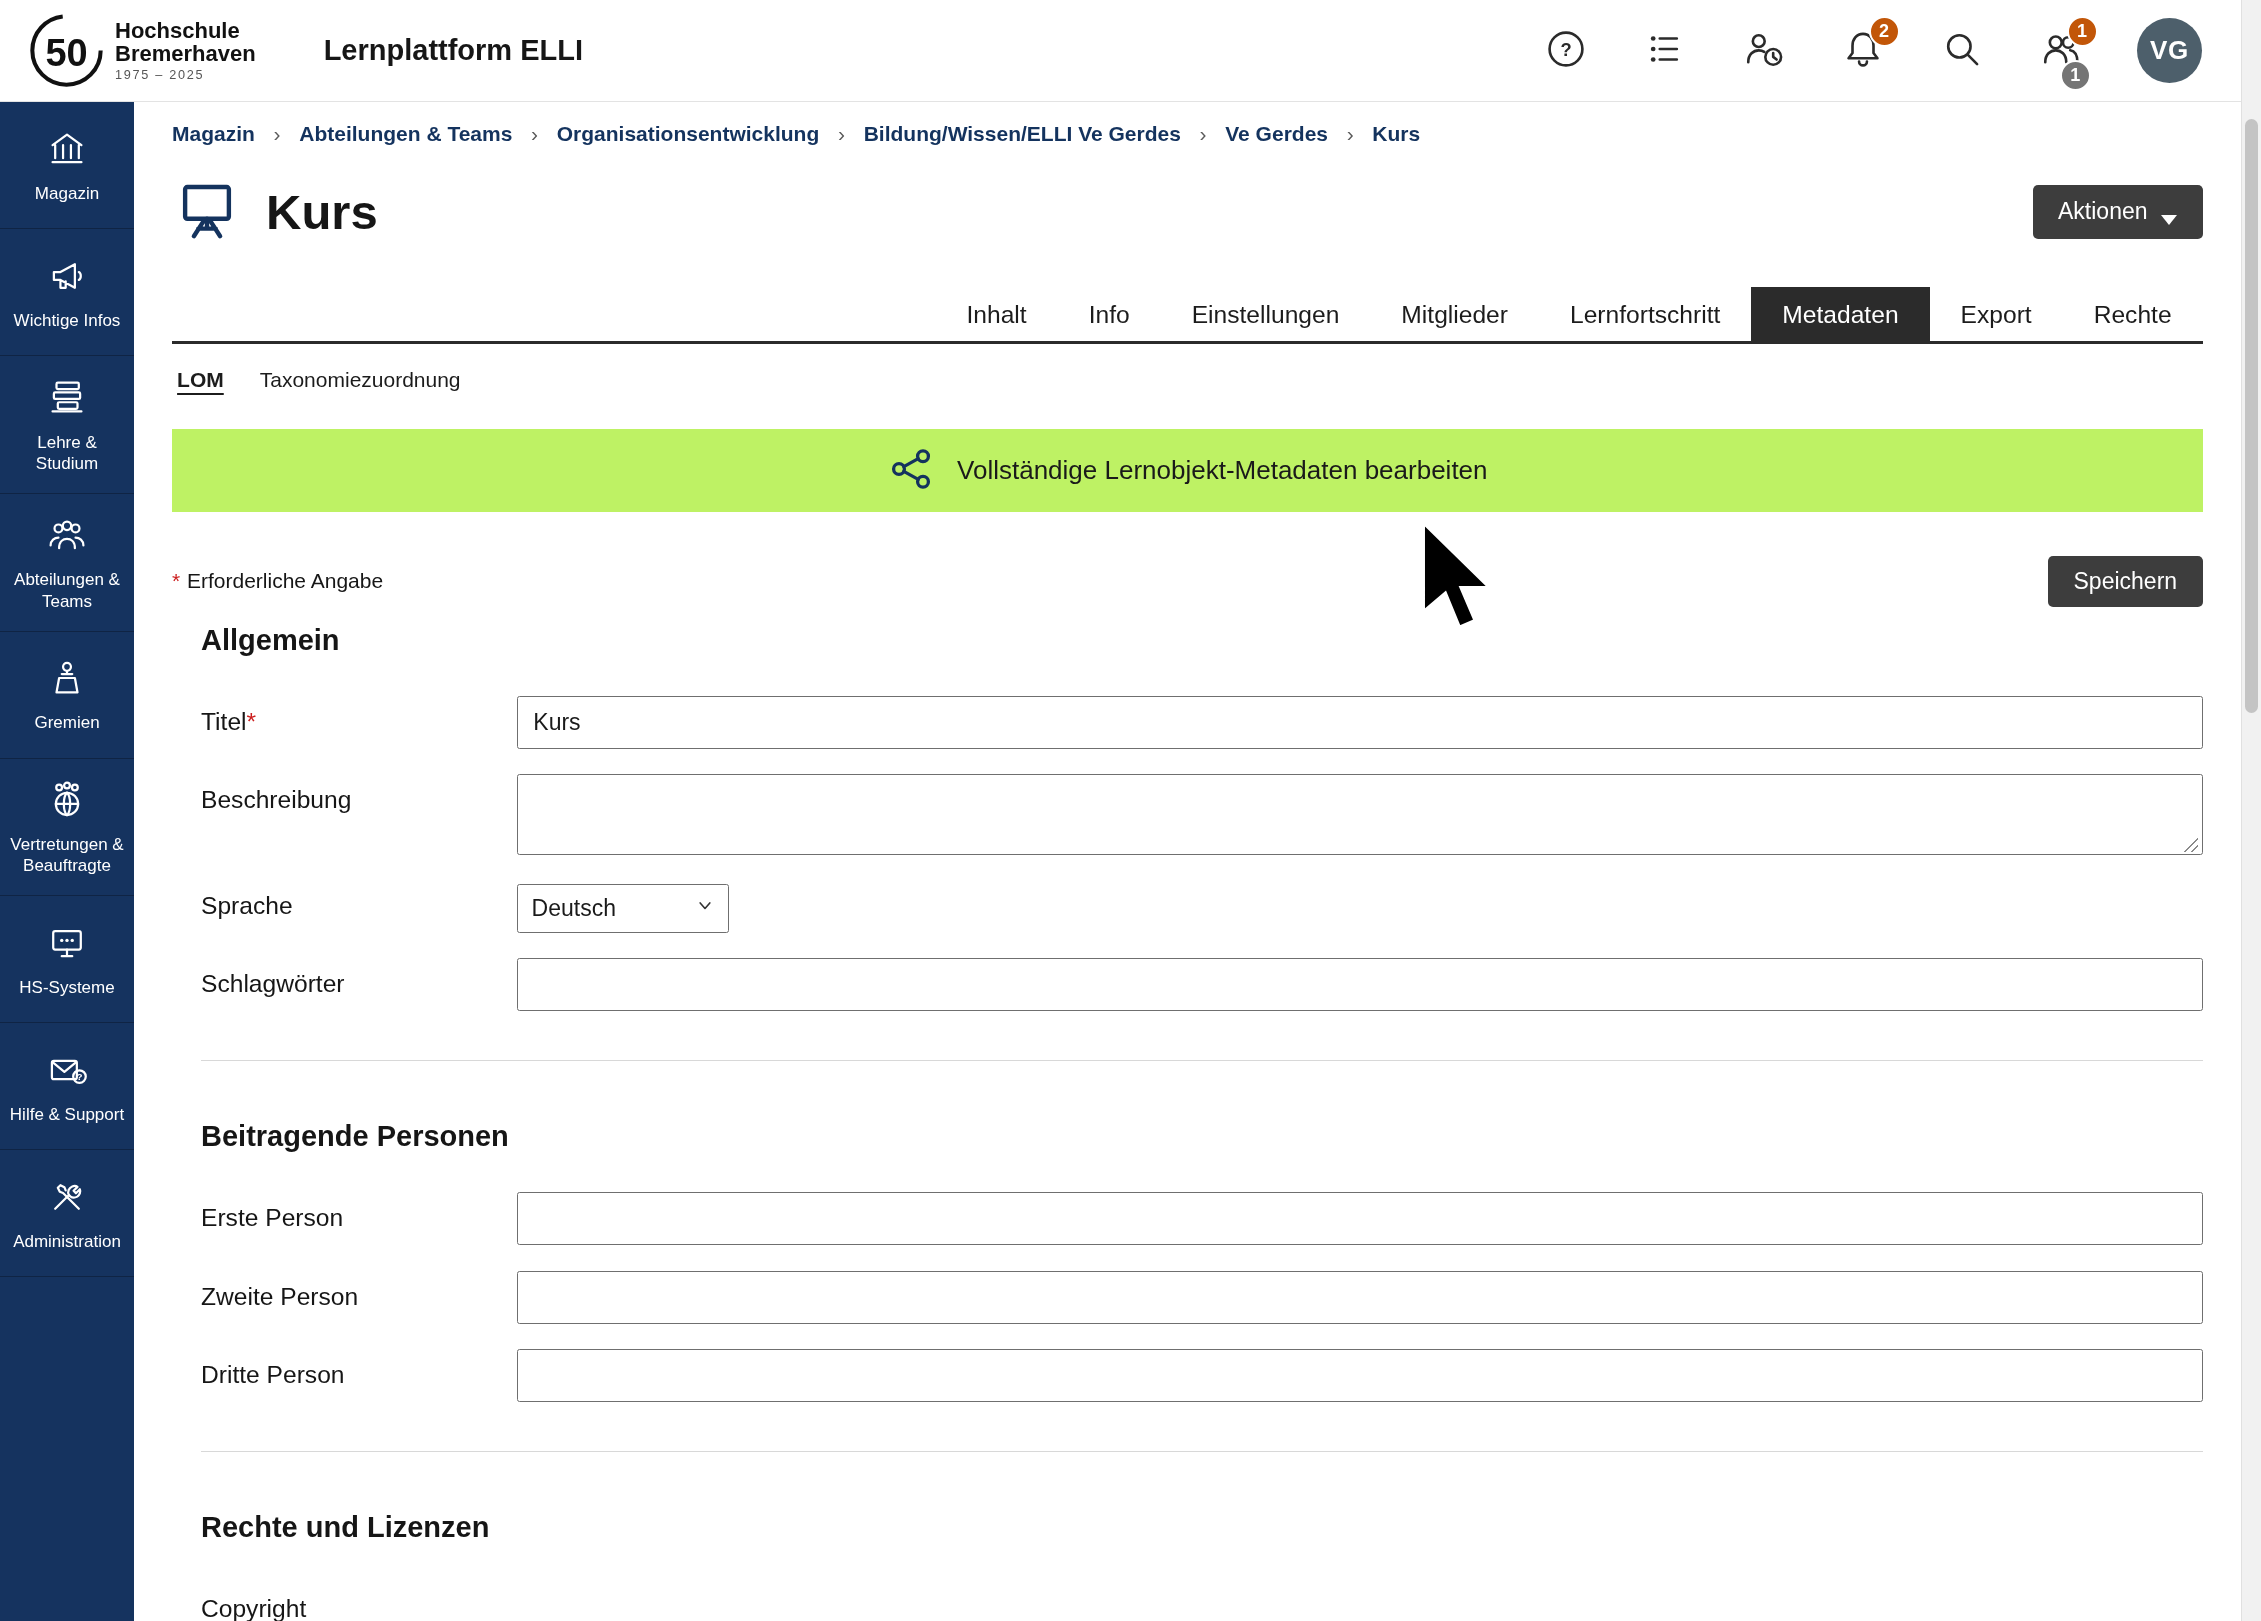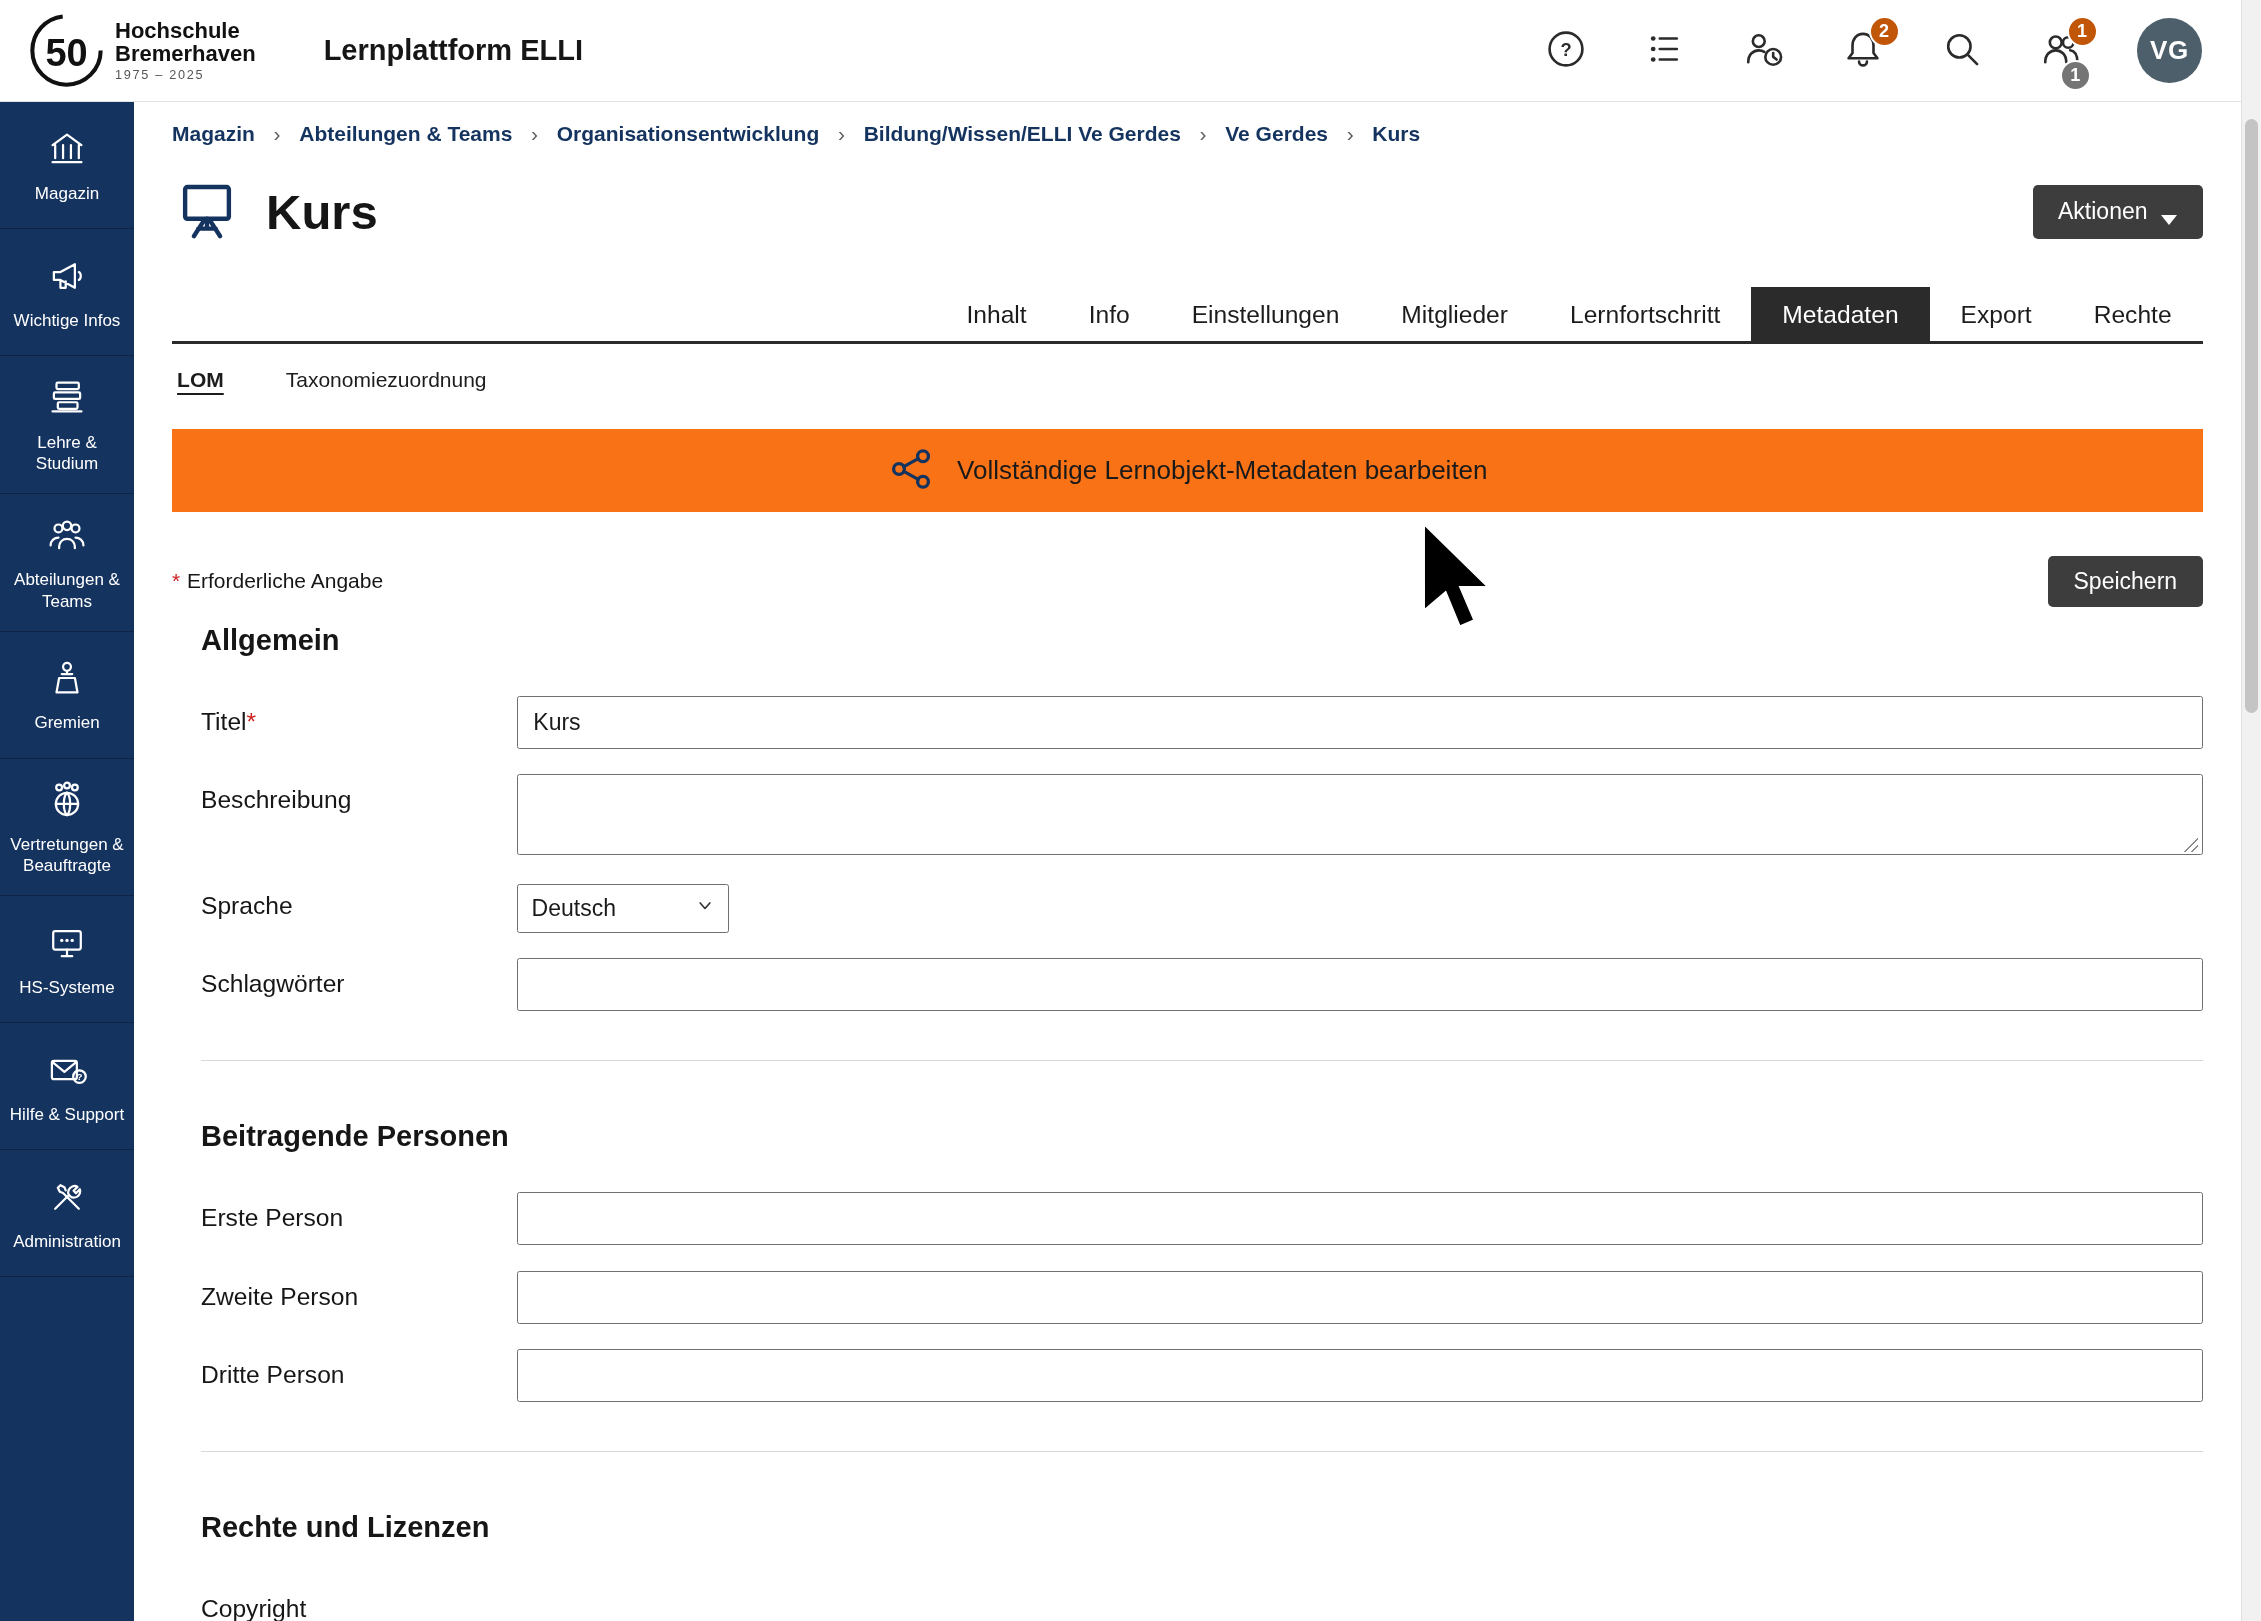--- a/index.html
+++ b/index.html
@@ -89,26 +89,26 @@
     display: flex; align-items: flex-end; gap: 13.6px; cursor: pointer;
     font-family: "Liberation Sans", sans-serif;
   }
   .actions-btn { margin-left: auto; }
   .caret { width: 0; height: 0; border-left: 8.5px solid transparent; border-right: 8.5px solid transparent; border-top: 10.2px solid #fff; }
 
   .tabs { margin-top: 39px; display: flex; border-bottom: 3.4px solid #2b2b2b; justify-content: flex-end; }
   .tab { padding: 13.6px 31px 12px; font-size: 24.6px; color: #1c1c1c; cursor: pointer; white-space: nowrap; }
   .tab.active { background: #2b2b2b; color: #fff; }
 
-  .subtabs { margin-top: 24px; display: flex; gap: 62px; font-size: 21px; color: #1c1c1c; padding-left: 5.1px; }
+  .subtabs { margin-top: 24px; display: flex; gap: 36px; font-size: 21px; color: #1c1c1c; padding-left: 5.1px; }
   .subtab { cursor: pointer; }
   .subtab.active { font-weight: bold; text-decoration: underline; text-underline-offset: 6px; }
 
   .banner {
-    margin-top: 37px; height: 83px; background: #f97316;
+    margin-top: 37px; height: 83px; background: #bef264;
     display: flex; align-items: center; justify-content: center; gap: 22px;
     cursor: pointer;
   }
   .banner svg { width: 48px; height: 48px; stroke: #14335e; fill: none; stroke-width: 2.2; stroke-linecap: round; stroke-linejoin: round; }
   .banner-label { font-size: 26px; color: #1a1a1a; }
 
   .action-row { margin-top: 44px; display: flex; align-items: center; }
   .required-note { font-size: 21px; color: #161616; }
   .req-star { color: #cc1f1f; margin-right: 6.8px; }
   .save-btn { margin-left: auto; padding: 12px 25.5px; }

